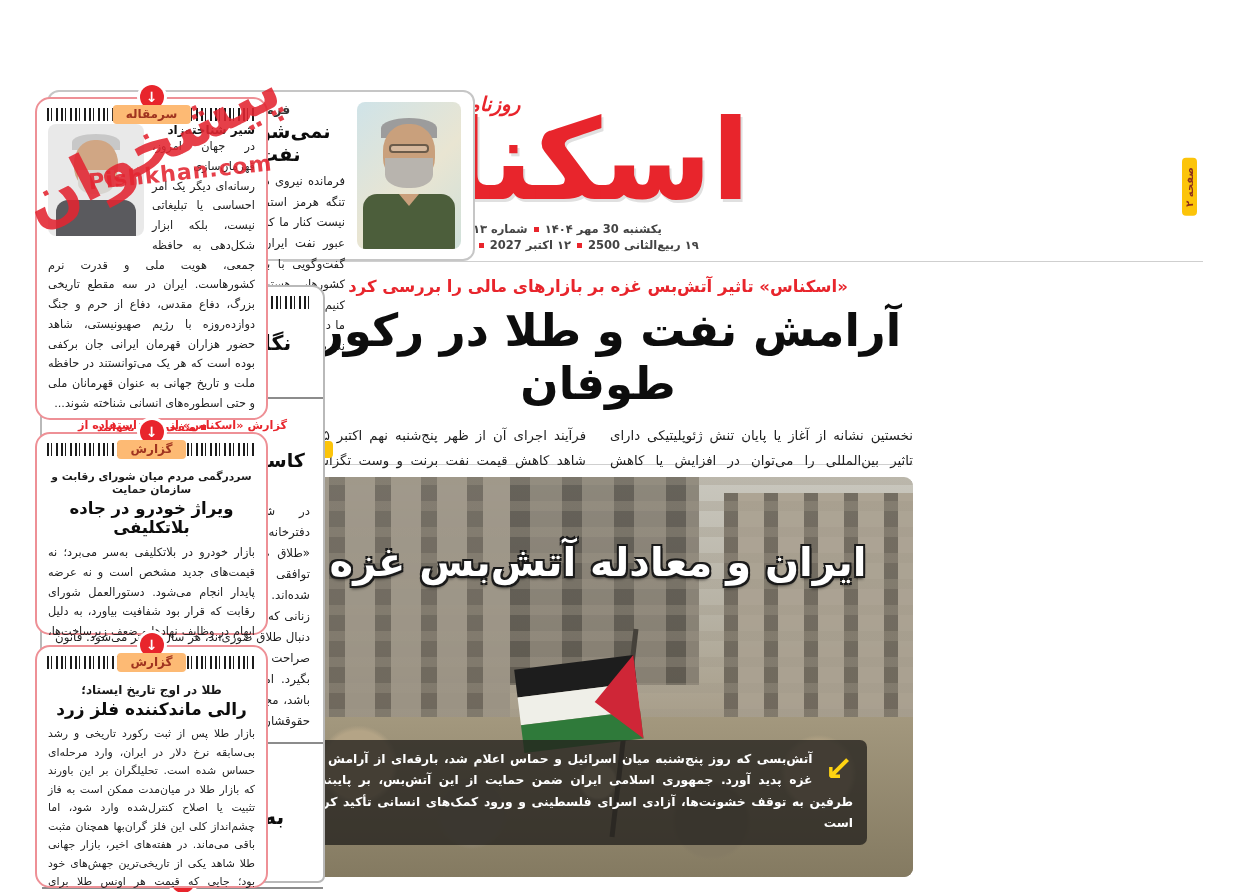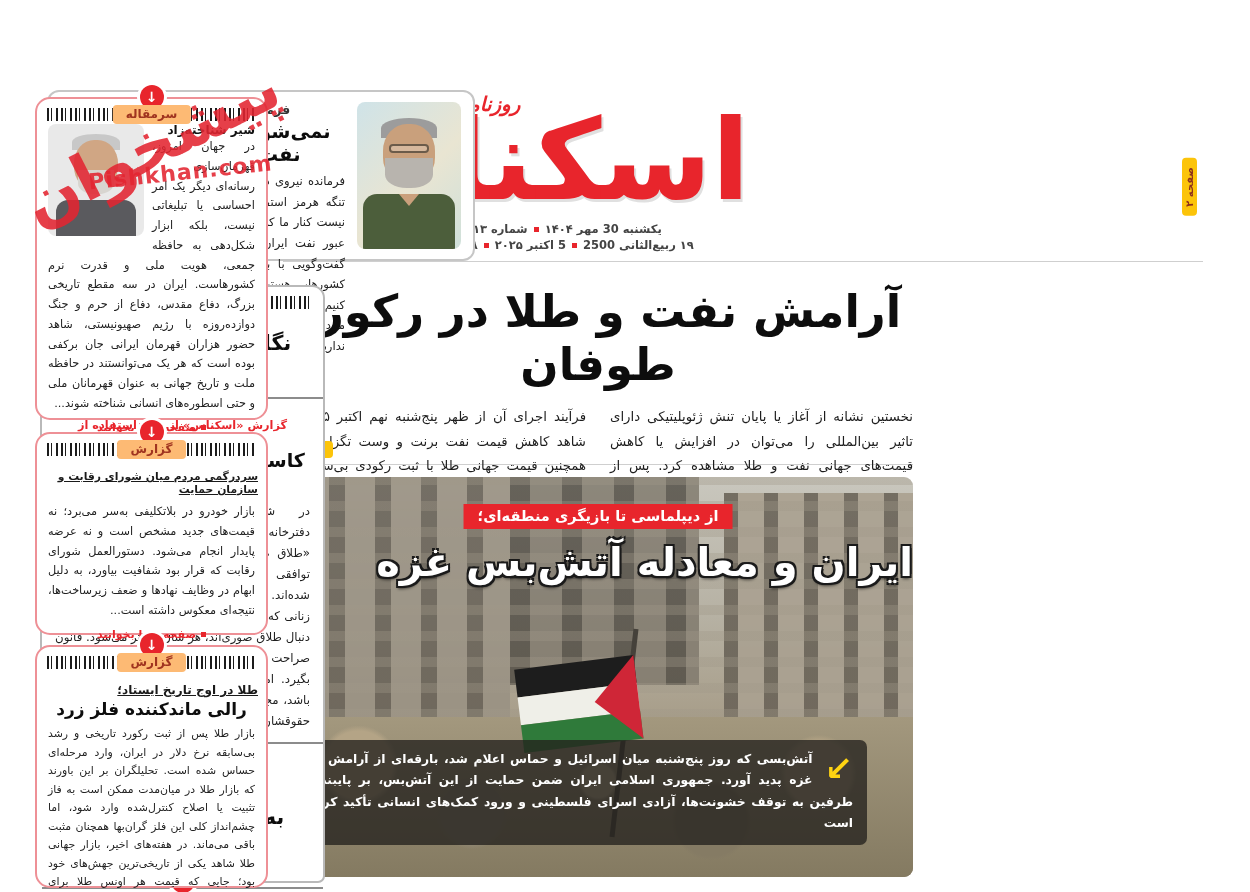--- a/index.html
+++ b/index.html
@@ -60,21 +60,21 @@
   .bld.b3 { left:36%; top:0; width:30%; height:52%; background:#7e776b repeating-linear-gradient(90deg,rgba(30,28,24,.5) 0 20px,transparent 20px 52px); opacity:.8; }
   .bld.mask { left:0; top:0; width:100%; height:80%; background:repeating-linear-gradient(0deg,rgba(160,152,136,.35) 0 10px,transparent 10px 26px); }
   .rubble { position:absolute; left:0; bottom:0; width:100%; height:40%; background:
       radial-gradient(circle at 12% 30%,#b4a486 0 6%,transparent 7%),
       radial-gradient(circle at 30% 60%,#8f8671 0 7%,transparent 8%),
       radial-gradient(circle at 50% 40%,#bdb094 0 5%,transparent 6%),
       radial-gradient(circle at 68% 65%,#857b64 0 8%,transparent 9%),
       radial-gradient(circle at 85% 35%,#b0a183 0 6%,transparent 7%),
       linear-gradient(180deg,#a3987e,#847a61); }
   .photo-banner { position:absolute; left:50%; top:27px; transform:translateX(-50%); background:#e8252c; color:#fff; font-size:14.5px; font-weight:bold; padding:4px 14px 5px; white-space:nowrap; }
-  .photo-headline { position:absolute; left:0; right:0; top:62px; text-align:right; color:#fff; font-size:40px; font-weight:bold; letter-spacing:-1px;
+  .photo-headline { position:absolute; left:0; right:0; top:62px; text-align:center; color:#fff; font-size:40px; font-weight:bold; letter-spacing:-1px;
       text-shadow:2px 2px 0 #1a1a1a,-2px 2px 0 #1a1a1a,2px -2px 0 #1a1a1a,-2px -2px 0 #1a1a1a,0 3px 3px rgba(0,0,0,.6); }
   .flag { position:absolute; left:36%; top:37%; }
   .caption { position:absolute; right:46px; bottom:32px; width:572px; background:rgba(36,33,29,.78); border-radius:7px; color:#fff; font-size:12.3px; font-weight:bold; line-height:1.75; text-align:justify; padding:9px 14px 10px; }
   .cap-arrow { float:right; color:#ffd412; font-size:34px; font-weight:bold; line-height:1; margin:2px 0 2px 12px; } 
   .tt { position:absolute; left:40px; top:285px; width:285px; height:598px; border:2px solid #b9b9b9; border-radius:13px 13px 7px 7px; background:#fff; }
   .tt-item-head { font-size:20.5px; font-weight:bold; text-align:center; color:#0d0d0d; }
   .tt-div { position:relative; border-top:2px solid #8c8c8c; margin:0; }
   .tt-div .redcircle { top:-13px; right:50%; transform:translateX(50%); width:21px; height:21px; font-size:12px; }
   .tt-kicker { color:#e8252c; font-size:11.3px; font-weight:bold; text-align:center; }
   .tt-body { font-size:11.8px; line-height:1.78; text-align:justify; color:#1f1f1f; }
@@ -82,21 +82,21 @@
   .hands .pen { position:absolute; left:18px; top:22px; width:70px; height:4px; background:#4d7fb5; border-radius:2px; transform:rotate(-4deg); }
   .hands .h1 { position:absolute; left:-14px; top:34px; width:58px; height:26px; border-radius:14px; background:#d9a87c; transform:rotate(18deg); }
   .hands .h2 { position:absolute; right:-14px; top:28px; width:60px; height:24px; border-radius:14px; background:#d3a074; transform:rotate(-14deg); }
   .hands .ring { position:absolute; left:52px; top:48px; width:11px; height:11px; border:3px solid #c9a227; border-radius:50%; background:transparent; }
   .pre { white-space:pre-line; }
 
   
   .lbox { position:absolute; right:982px; width:233px; border:2px solid #ee9096; border-radius:15px; background:#fff; padding-bottom:8px; }
   .lbox .ylabel { font-size:12px; padding:2px 13px 3px; }
   .lb-headline { font-size:15.5px; font-weight:bold; text-align:center; color:#0d0d0d; margin:14px 10px 4px; }
-  .lb-kicker { font-size:10.8px; font-weight:bold; color:#1a1a1a; margin:14px 8px 0;text-decoration:underline; }
+  .lb-kicker { font-size:10.8px; font-weight:bold; text-align:center; color:#1a1a1a; margin:14px 8px 0; }
   .lb-body { font-size:11.3px; line-height:1.75; text-align:justify; color:#222; margin:6px 11px 0; }
   .portrait { float:left; width:96px; height:112px; border-radius:8px; margin:3px 8px 4px 0; position:relative; overflow:hidden; background:#e9e9e9; }
   .portrait .head { position:absolute; left:26px; top:16px; width:44px; height:50px; border-radius:46%; background:#d0a684; }
   .portrait .hair { position:absolute; left:24px; top:10px; width:48px; height:16px; border-radius:50% 50% 0 0; background:#c8c8c8; }
   .portrait .beard { position:absolute; left:30px; top:46px; width:36px; height:24px; border-radius:0 0 44% 44%; background:#d8d5d0; }
   .portrait .suit { position:absolute; left:8px; top:76px; width:80px; height:40px; border-radius:12px 12px 0 0; background:#5a5a5e; }
   .auth { font-size:12px; font-weight:bold; color:#111; margin:8px 11px 0; }
 </style>
 </head>
 <body>
@@ -106,21 +106,21 @@
   <div class="rule" style="right:47px; top:261px; width:920px;"></div>
   <div class="rule" style="right:337px; top:464px; width:630px;"></div>
 
   <div class="masthead">
     <div class="tagline">روزنامه اقتصادی صبح ایران</div>
     <div class="logo">اسکناس</div>
     <div class="dateline">
       <span>یکشنبه 30 مهر ۱۴۰۴</span><span class="sep"></span><span>شماره ۲۲۱۳</span><span class="sep"></span><span>سال هفتم</span>
     </div>
     <div class="dateline">
-      <span>۱۹ ربیع‌الثانی 2500</span><span class="sep"></span><span>5 اکتبر ۲۰۲۵</span><span class="sep"></span><span>۸ صفحه</span><span class="sep"></span><span>۵۰۰۰ تومان</span>
+      <span>۱۹ ربیع‌الثانی 2500</span><span class="sep"></span><span>۱۲ اکتبر 2027</span><span class="sep"></span><span>۸ صفحه</span><span class="sep"></span><span>۵۰۰۰ تومان</span>
     </div>
   </div>
 
   <div class="tr-box">
     <div class="tr-photo">
       <div class="uniform"></div>
       <div class="hair"></div>
       <div class="head"></div>
       <div class="glasses"></div>
       <div class="beard"></div>
@@ -128,41 +128,41 @@
     </div>
     <div class="tr-text">
       <div class="tr-kicker">فرمانده نیروی دریایی سپاه:</div>
       <div class="tr-headline">نمی‌شود همه از تنگه هرمز نفت ببرند جز ایران!</div>
       <div class="tr-body">فرمانده نیروی دریایی سپاه گفت: آیا امکان دارد جهان از تنگه هرمز استفاده کند ولی ما استفاده نکنیم؟ منطقی نیست کنار ما کشتی‌های نفتی و گازی عبور کنند اما اجازه عبور نفت ایران را ندهند. سردار علیرضا تنگسیری در گفت‌وگویی با بیان اینکه امروز افتخار می‌کنیم یکی از کشورهایی هستیم که می‌توانیم موشک، پهپاد، شناور، صادر کنیم، ادامه داد: می‌توانیم علم صادر کنیم. دشمنان می‌دانند ما دنبال بمب هسته‌ای نیستیم و اعتقادی به این موضوعات نداریم ولی با علم ما مخالف هستند...</div>
     </div>
   </div>
   <div class="ptab-v tab-tr" style="left:1182px; top:158px;">صفحه ۲</div>
 
   <div class="lead">
+    <div class="lead-kicker">«اسکناس» تاثیر آتش‌بس غزه بر بازارهای مالی را بررسی کرد</div>
     <div class="lead-headline">آرامش نفت و طلا در رکورد طوفان</div>
     <div class="lead-intro">نخستین نشانه از آغاز یا پایان تنش ژئوپلیتیکی دارای تاثیر بین‌المللی را می‌توان در افزایش یا کاهش قیمت‌های جهانی نفت و طلا مشاهده کرد. پس از افزایش زمزمه‌ها در خصوص توقف جنگ در غزه و آغاز فرآیند اجرای آن از ظهر پنج‌شنبه نهم اکتبر ۲۰۲۵ ما شاهد کاهش قیمت نفت برنت و وست تگزاس شد. همچنین قیمت جهانی طلا با ثبت رکودی بی‌سابقه به ۴۰۱۱ دلار رسید...</div>
   </div>
   <div class="ptab tab-lead" style="position:absolute; right:917px; top:441px;">صفحه ۳</div>
 
   <div class="photo">
     <div class="bld b1"></div>
     <div class="bld b3"></div>
     <div class="bld b2"></div>
     <div class="bld mask"></div>
     <div class="rubble"></div>
     <svg class="flag" width="175" height="215" viewBox="0 0 175 215">
       <line x1="126" y1="4" x2="102" y2="212" stroke="#45413a" stroke-width="5"></line>
       <g transform="rotate(-7 124 36)">
         <rect x="4" y="30" width="120" height="28" fill="#1d1d1d"></rect>
         <rect x="4" y="58" width="120" height="28" fill="#efefe8"></rect>
         <rect x="4" y="86" width="120" height="28" fill="#2f7a3a"></rect>
         <polygon points="124,30 124,114 80,72" fill="#cf2637"></polygon>
       </g>
     </svg>
-    <div class="photo-banner">از دیپلماسی تا بازیگری منطقه‌ای؛</div>
     <div class="photo-headline">ایران و معادله آتش‌بس غزه</div>
     <div class="caption">
       <span class="cap-arrow">↙</span>
       <span>آتش‌بسی که روز پنج‌شنبه میان اسرائیل و حماس اعلام شد، بارقه‌ای از آرامش در غزه پدید آورد. جمهوری اسلامی ایران ضمن حمایت از این آتش‌بس، بر پایبندی طرفین به توقف خشونت‌ها، آزادی اسرای فلسطینی و ورود کمک‌های انسانی تأکید کرده است</span>
     </div>
   </div>
   <div class="ptab-v" style="right:975px; top:797px;">صفحه ۴</div>
 
   <div class="tt">
     <div class="redcircle" style="top:-13px; right:50%; transform:translateX(50%);">
@@ -230,20 +230,21 @@
 
   <div class="lbox" style="top:432px; height:203px;">
     <div class="redcircle" style="top:-14px; right:50%; transform:translateX(50%);">
         <span class="arrow-down">↓</span>
       </div>
     <div class="strip-wrap">
       <div class="barcode"></div>
       <div class="ylabel">گزارش</div>
     </div>
     <div class="lb-kicker">سردرگمی مردم میان شورای رقابت و سازمان حمایت</div>
+    <div class="lb-headline" style="margin-top:3px; font-size:16.5px;">ویراژ خودرو در جاده بلاتکلیفی</div>
     <div class="lb-body">بازار خودرو در بلاتکلیفی به‌سر می‌برد؛ نه قیمت‌های جدید مشخص است و نه عرضه پایدار انجام می‌شود. دستورالعمل شورای رقابت که قرار بود شفافیت بیاورد، به دلیل ابهام در وظایف نهادها و ضعف زیرساخت‌ها، نتیجه‌ای معکوس داشته است...</div>
     <div class="read-link">صفحه ۶ را بخوانید</div>
   </div>
 
   <div class="lbox" style="top:645px; height:243px;">
     <div class="redcircle" style="top:-14px; right:50%; transform:translateX(50%);">
         <span class="arrow-down">↓</span>
       </div>
     <div class="strip-wrap">
       <div class="barcode"></div>

